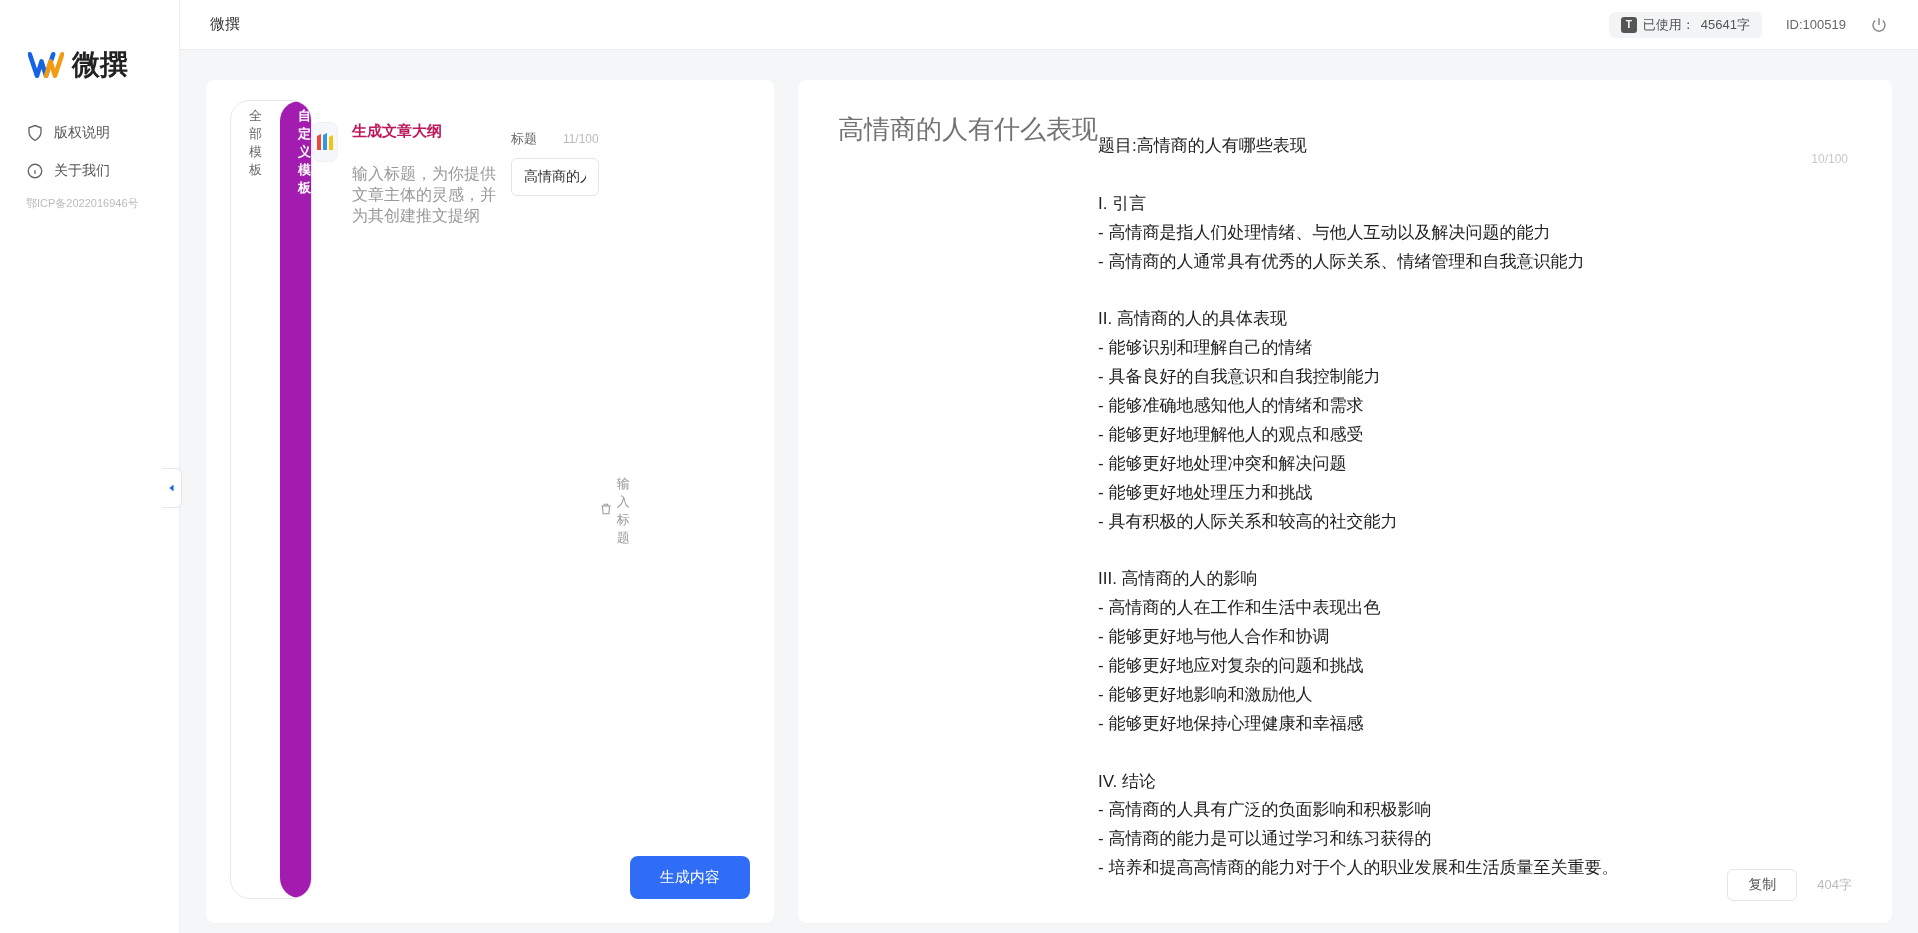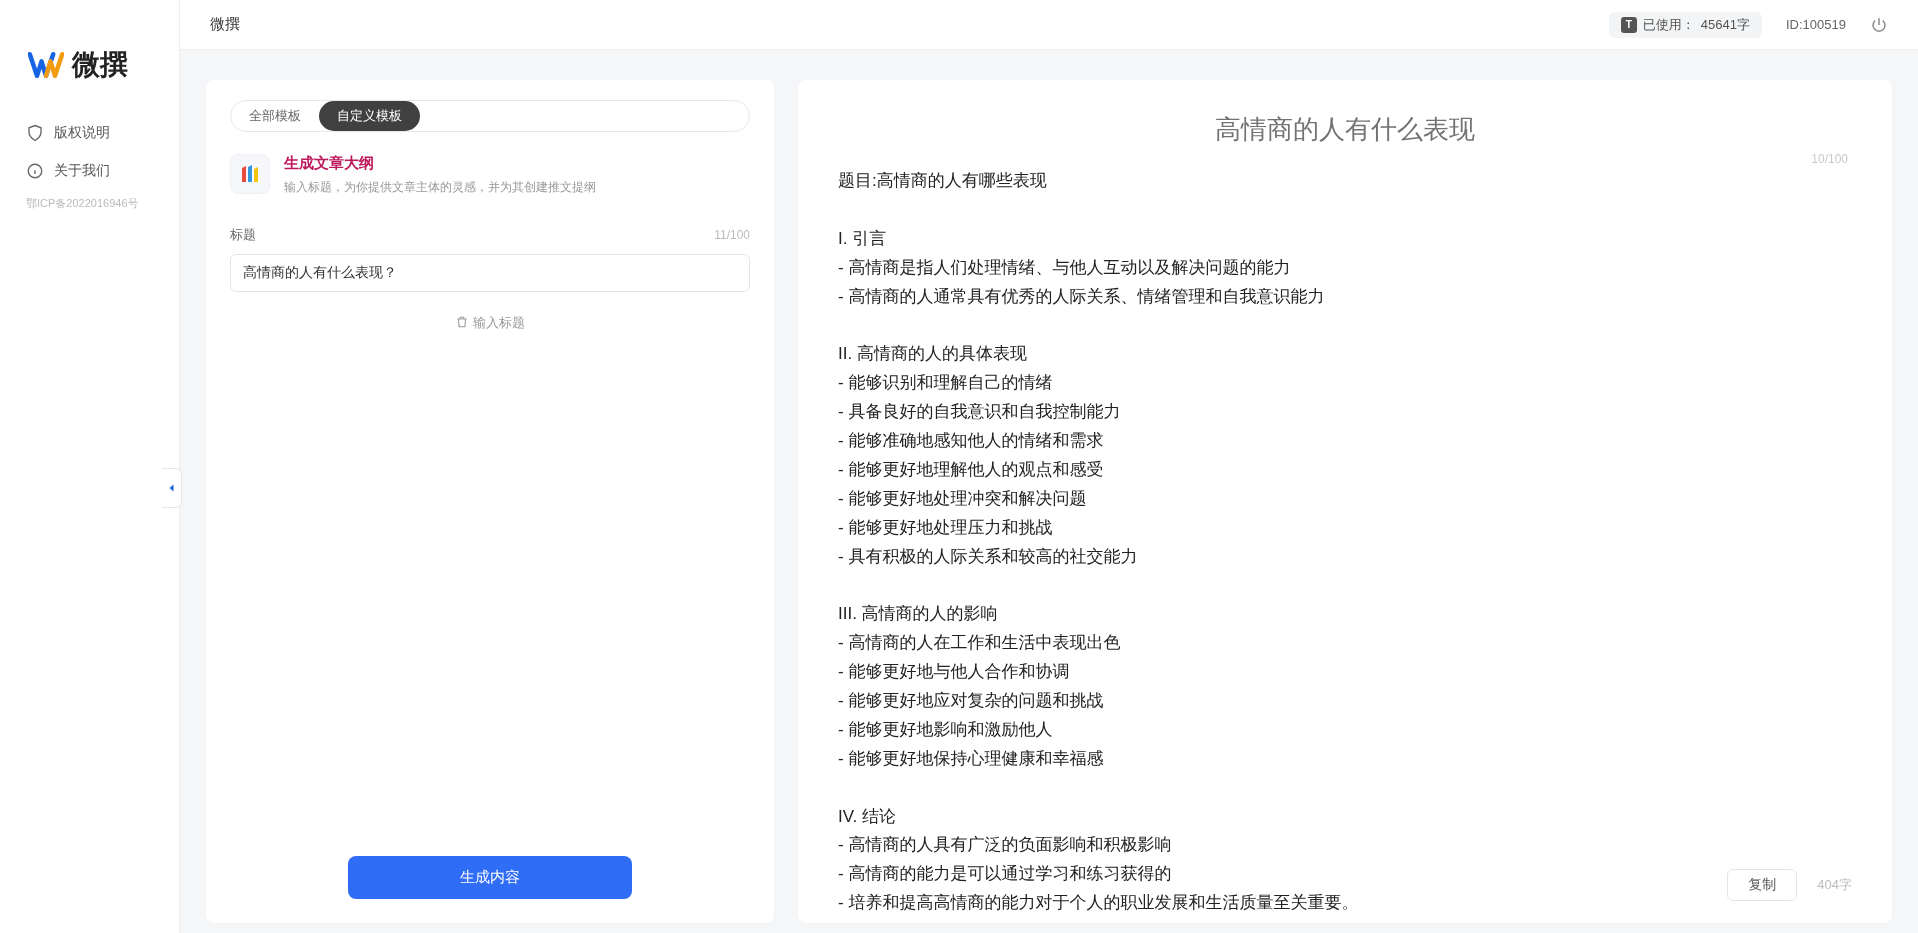--- a/index.html
+++ b/index.html
@@ -106,21 +106,21 @@
   .main {
     position: absolute;
     left: 180px; top: 50px; right: 0; bottom: 0;
     padding: 30px 26px 10px 26px;
     display: flex; gap: 24px;
   }
 
   .panel {
     background: #fff;
     border-radius: 8px;
-    display: flex; flex-direction: column;
+    display: flex; flex-direction: row;
     box-shadow: 0 1px 2px rgba(0,0,0,0.02);
   }
 
   
   .left-panel {
     width: 568px;
     padding: 20px 24px 24px 24px;
     position: relative;
   }
   .tabs {
@@ -131,37 +131,38 @@
     overflow: hidden;
   }
   .tab {
     padding: 6px 18px;
     font-size: 13px;
     color: #666;
     cursor: pointer;
     border-radius: 20px;
   }
   .tab.active {
-    background: #404040;
+    background: #a21caf;
     color: #fff;
+    font-weight: bold;
   }
 
   .template-card {
     margin-top: 22px;
     display: flex; gap: 14px; align-items: flex-start;
   }
   .template-thumb {
     width: 40px; height: 40px;
     border-radius: 8px;
     background: #f6f7fb;
     display:flex; align-items:center; justify-content:center;
     border:1px solid #eef0f5;
   }
   .template-info .tmpl-title { font-size: 15px; font-weight: 600; color:#be185d; }
-  .template-info .tmpl-desc { font-size: 12px; color:#999; margin-top:6px; }
+  .template-info .tmpl-desc { font-size: 16px; color:#999; margin-top:23px; }
 
   .field-block { margin-top: 30px; }
   .field-label-row {
     display:flex; align-items:center; justify-content:space-between;
     font-size: 13px; color:#666;
   }
   .field-counter { font-size: 12px; color:#bbb; }
   .text-input {
     margin-top: 10px;
     width: 100%;

